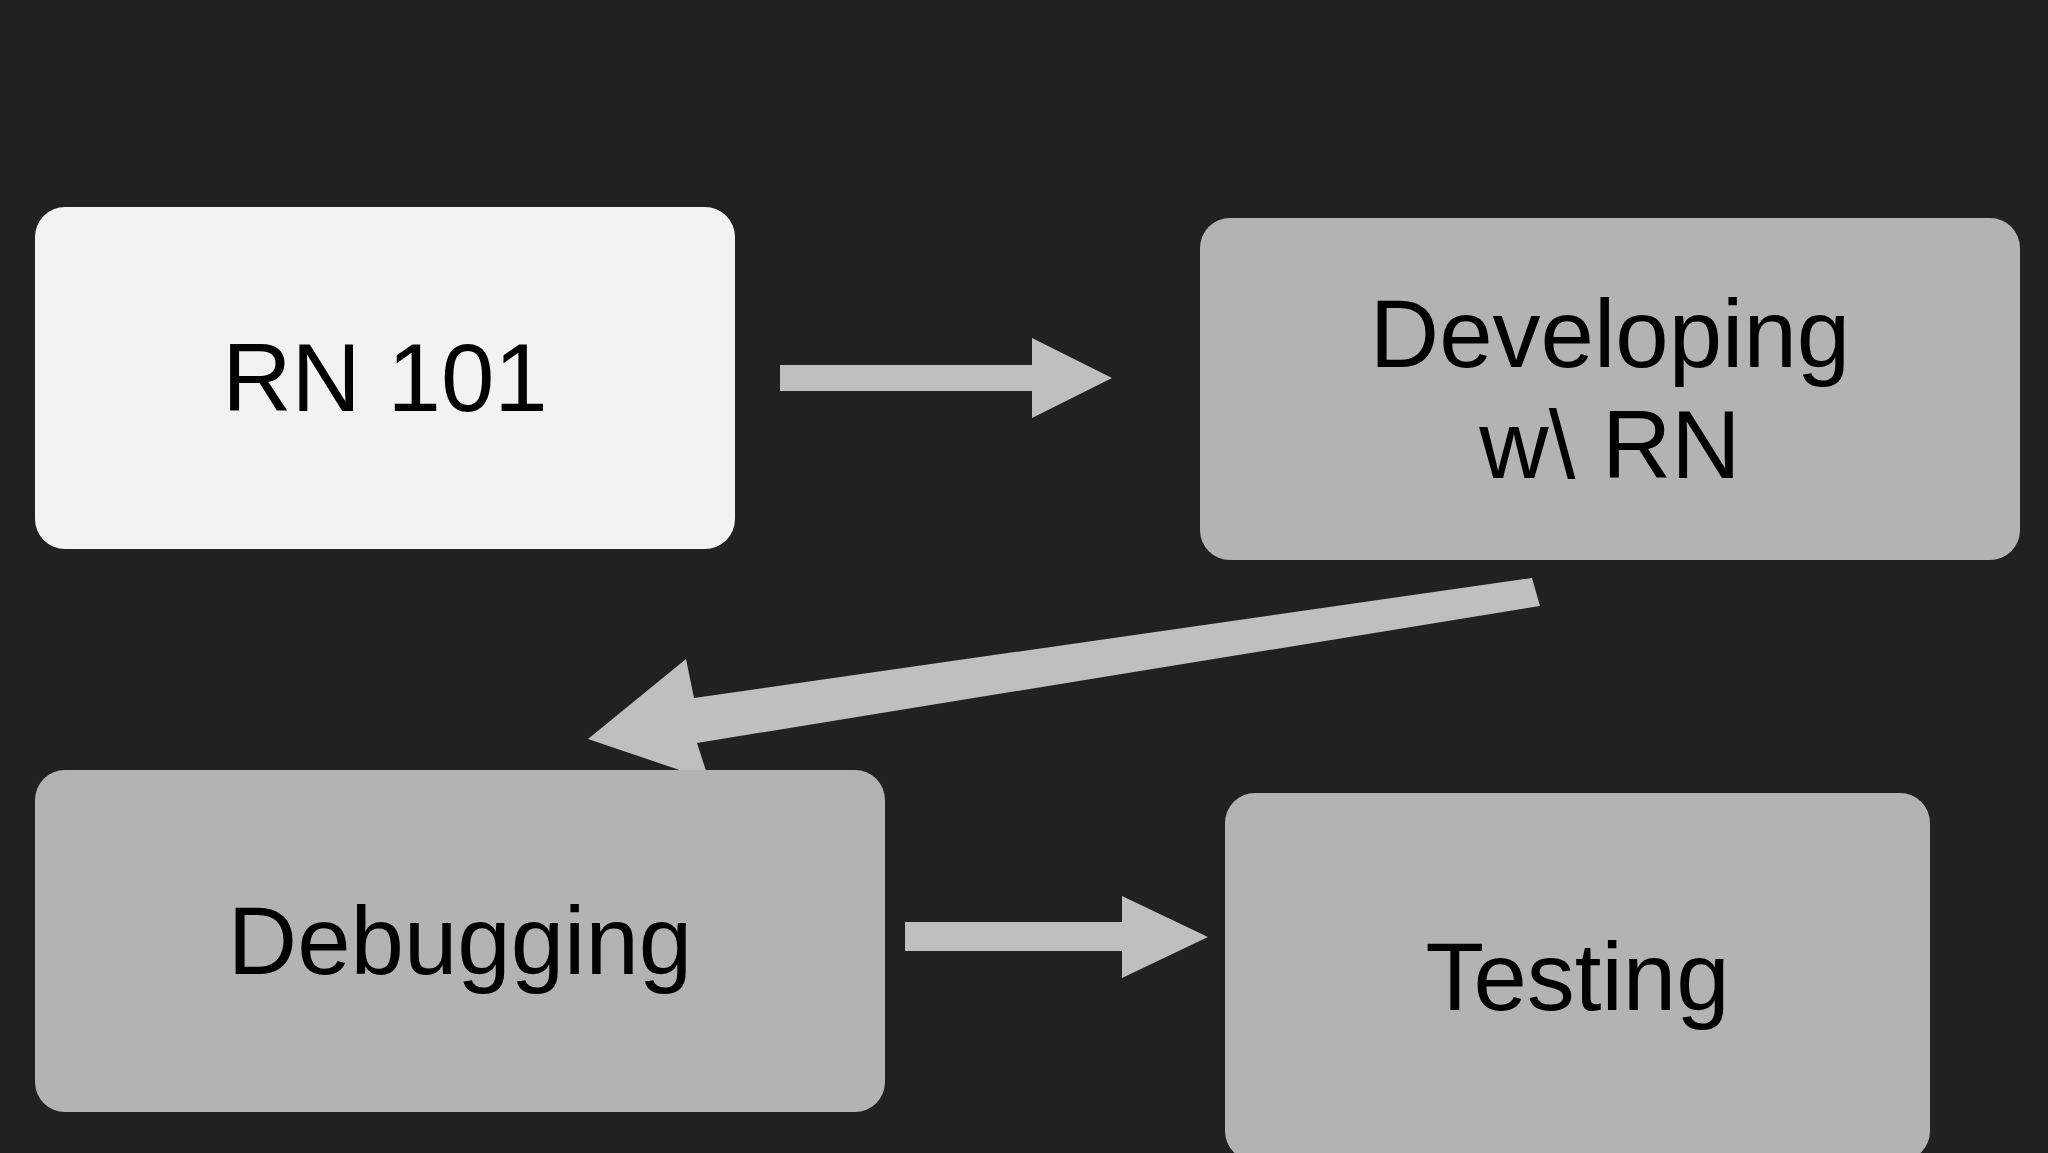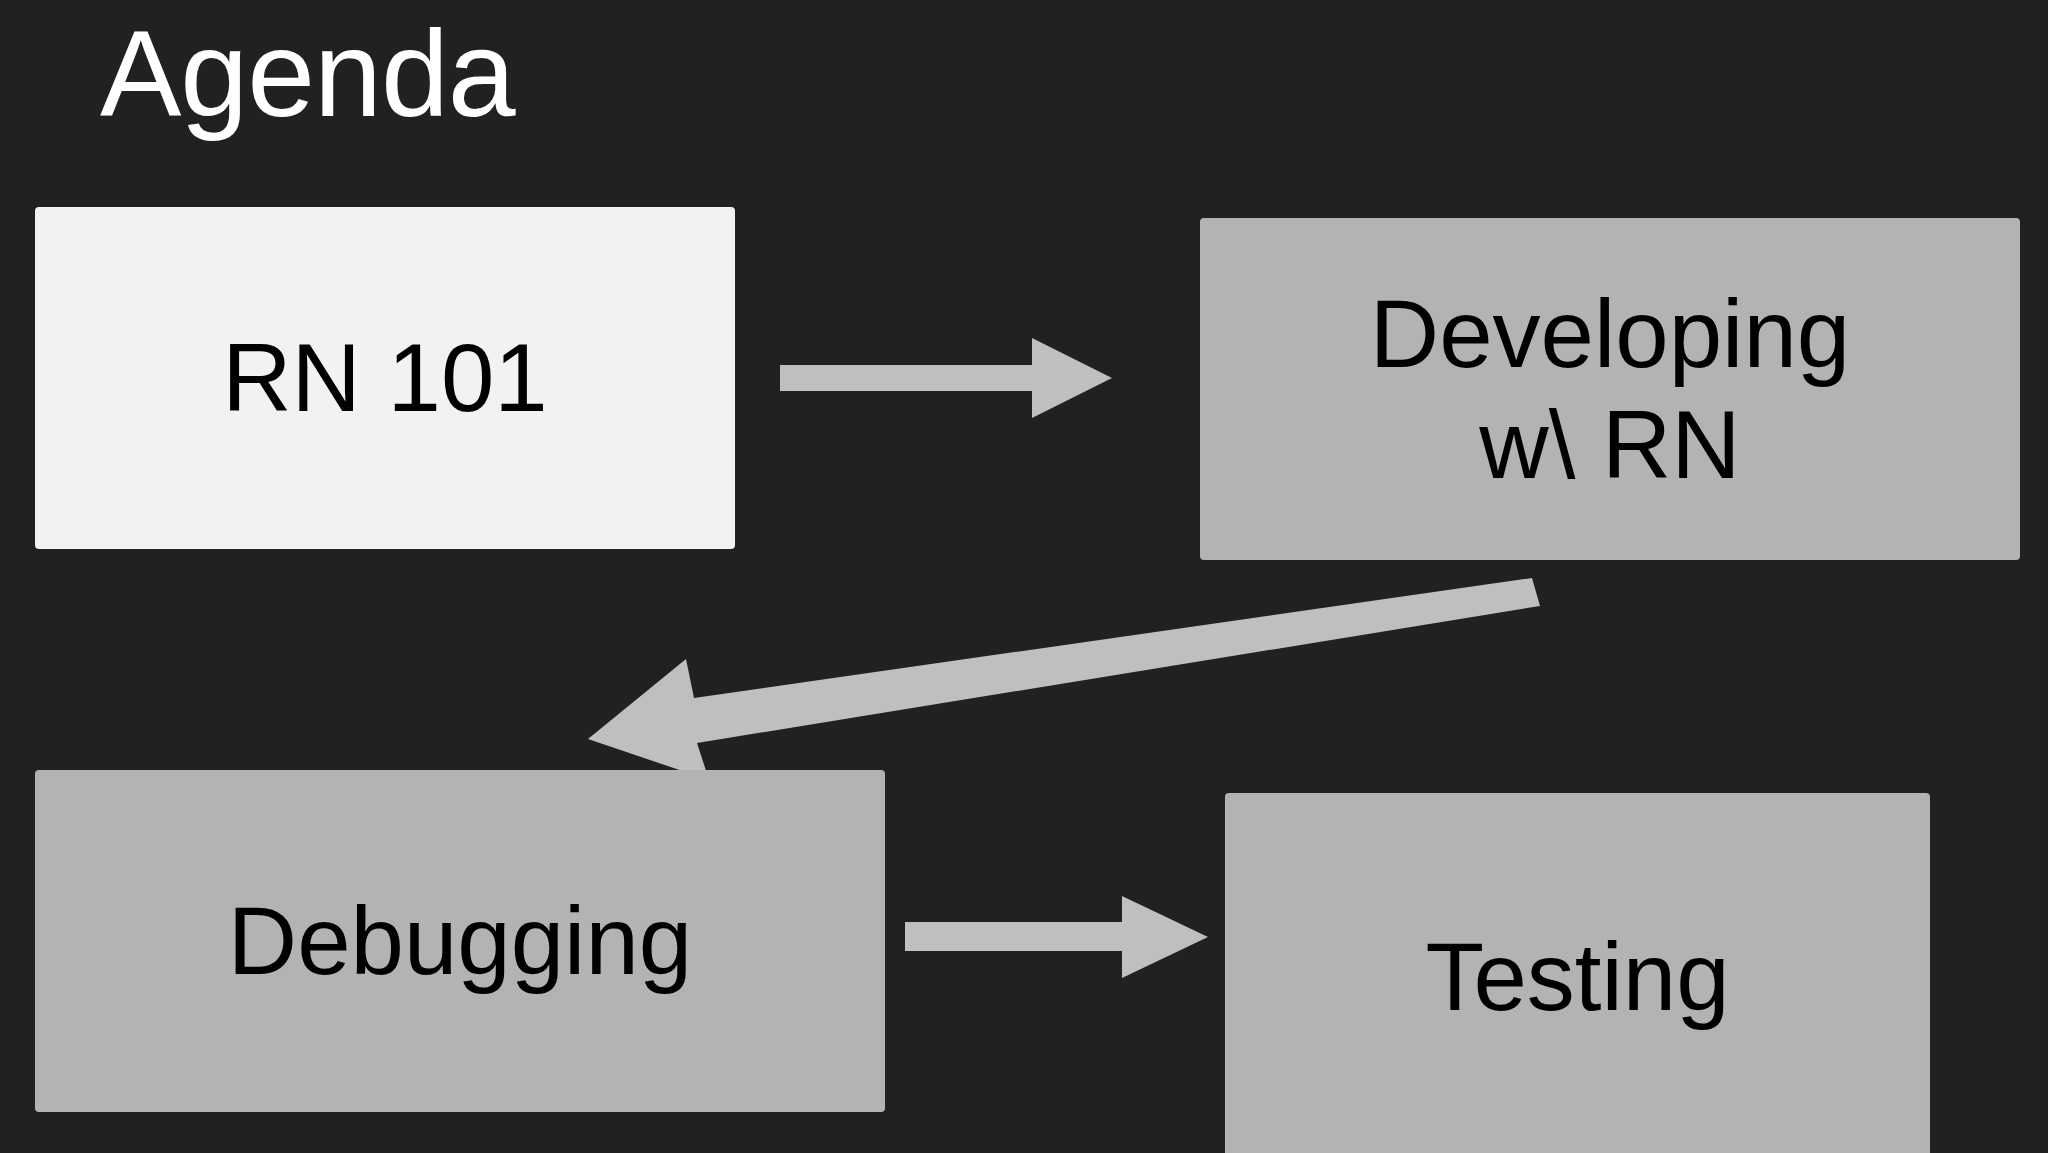--- a/index.html
+++ b/index.html
@@ -33,21 +33,21 @@
     white-space: nowrap;
   }
 
   
   .node {
     position: absolute;
     display: flex;
     align-items: center;
     justify-content: center;
     text-align: center;
-    border-radius: 4px;
+    border-radius: 30px;
     color: #000000;
     font-weight: 400;
     box-sizing: border-box;
     padding: 0 12px;
   }
   .node-label {
     display: block;
     white-space: pre-line;
   }
 
@@ -97,21 +97,20 @@
     width: 2048px;
     height: 1153px;
     pointer-events: none;
   }
 </style>
 </head>
 <body>
 
 <div id="slide">
 
-  <div class="slide-title">Agenda</div>
 
   <svg id="connectors" viewBox="0 0 2048 1153">
 
     <g>
       <polygon points="780,365 1032,365 1032,338 1112,378 1032,418 1032,391 780,391" fill="#bfbfbf"></polygon>
     </g>
 
     <g>
       <polygon points="1532,578 1540,606 697,743 709,780 588,739 686,659 694,698" fill="#bfbfbf"></polygon>
     </g>

